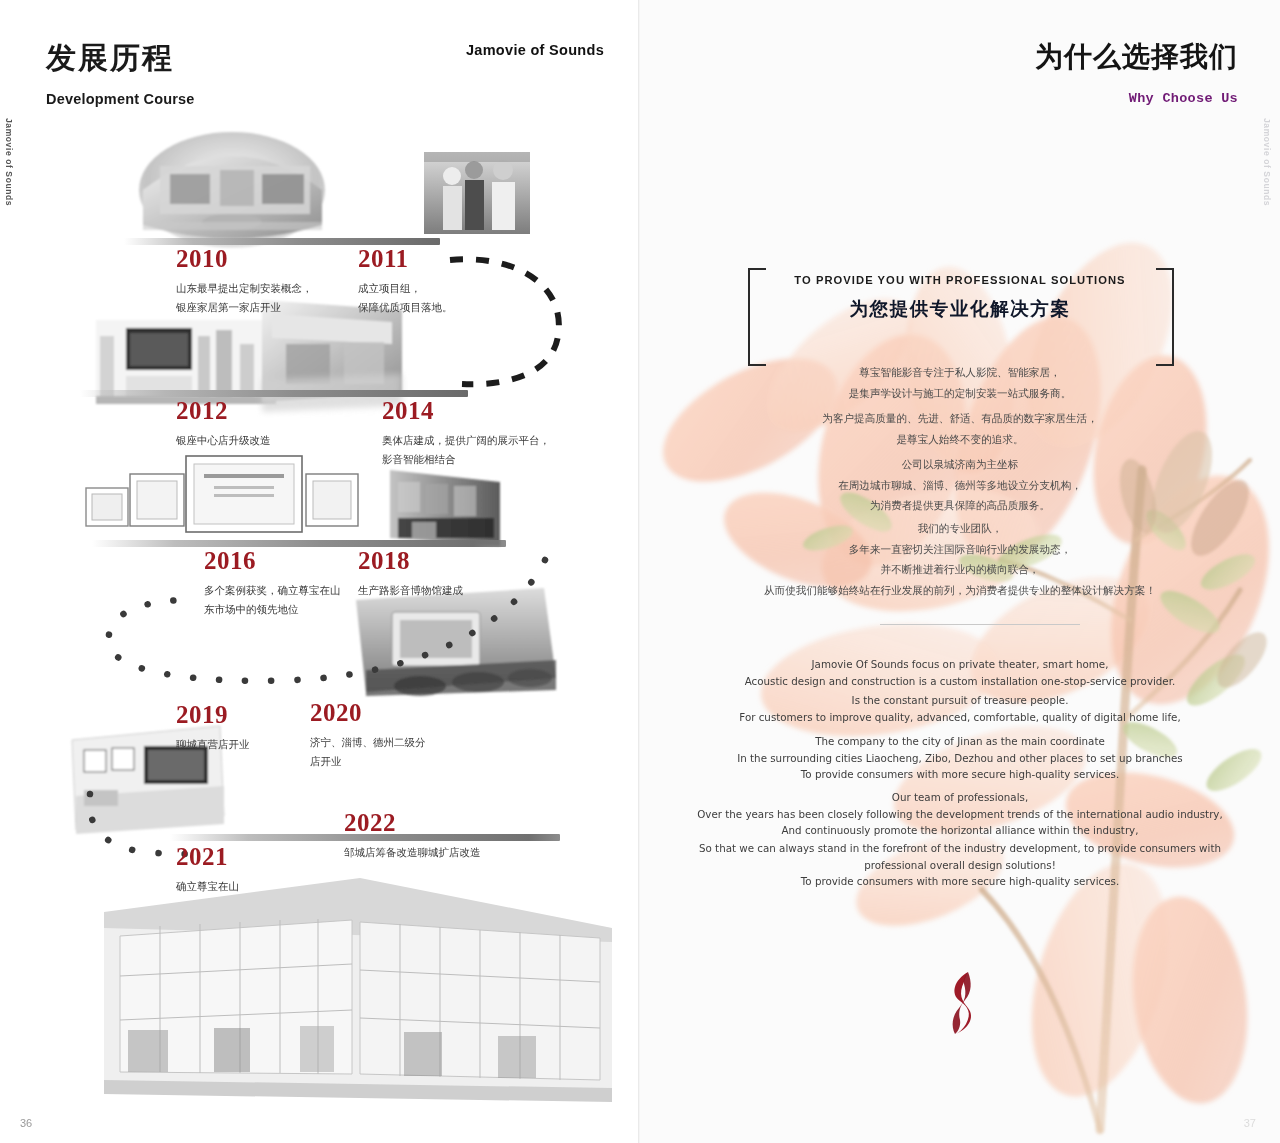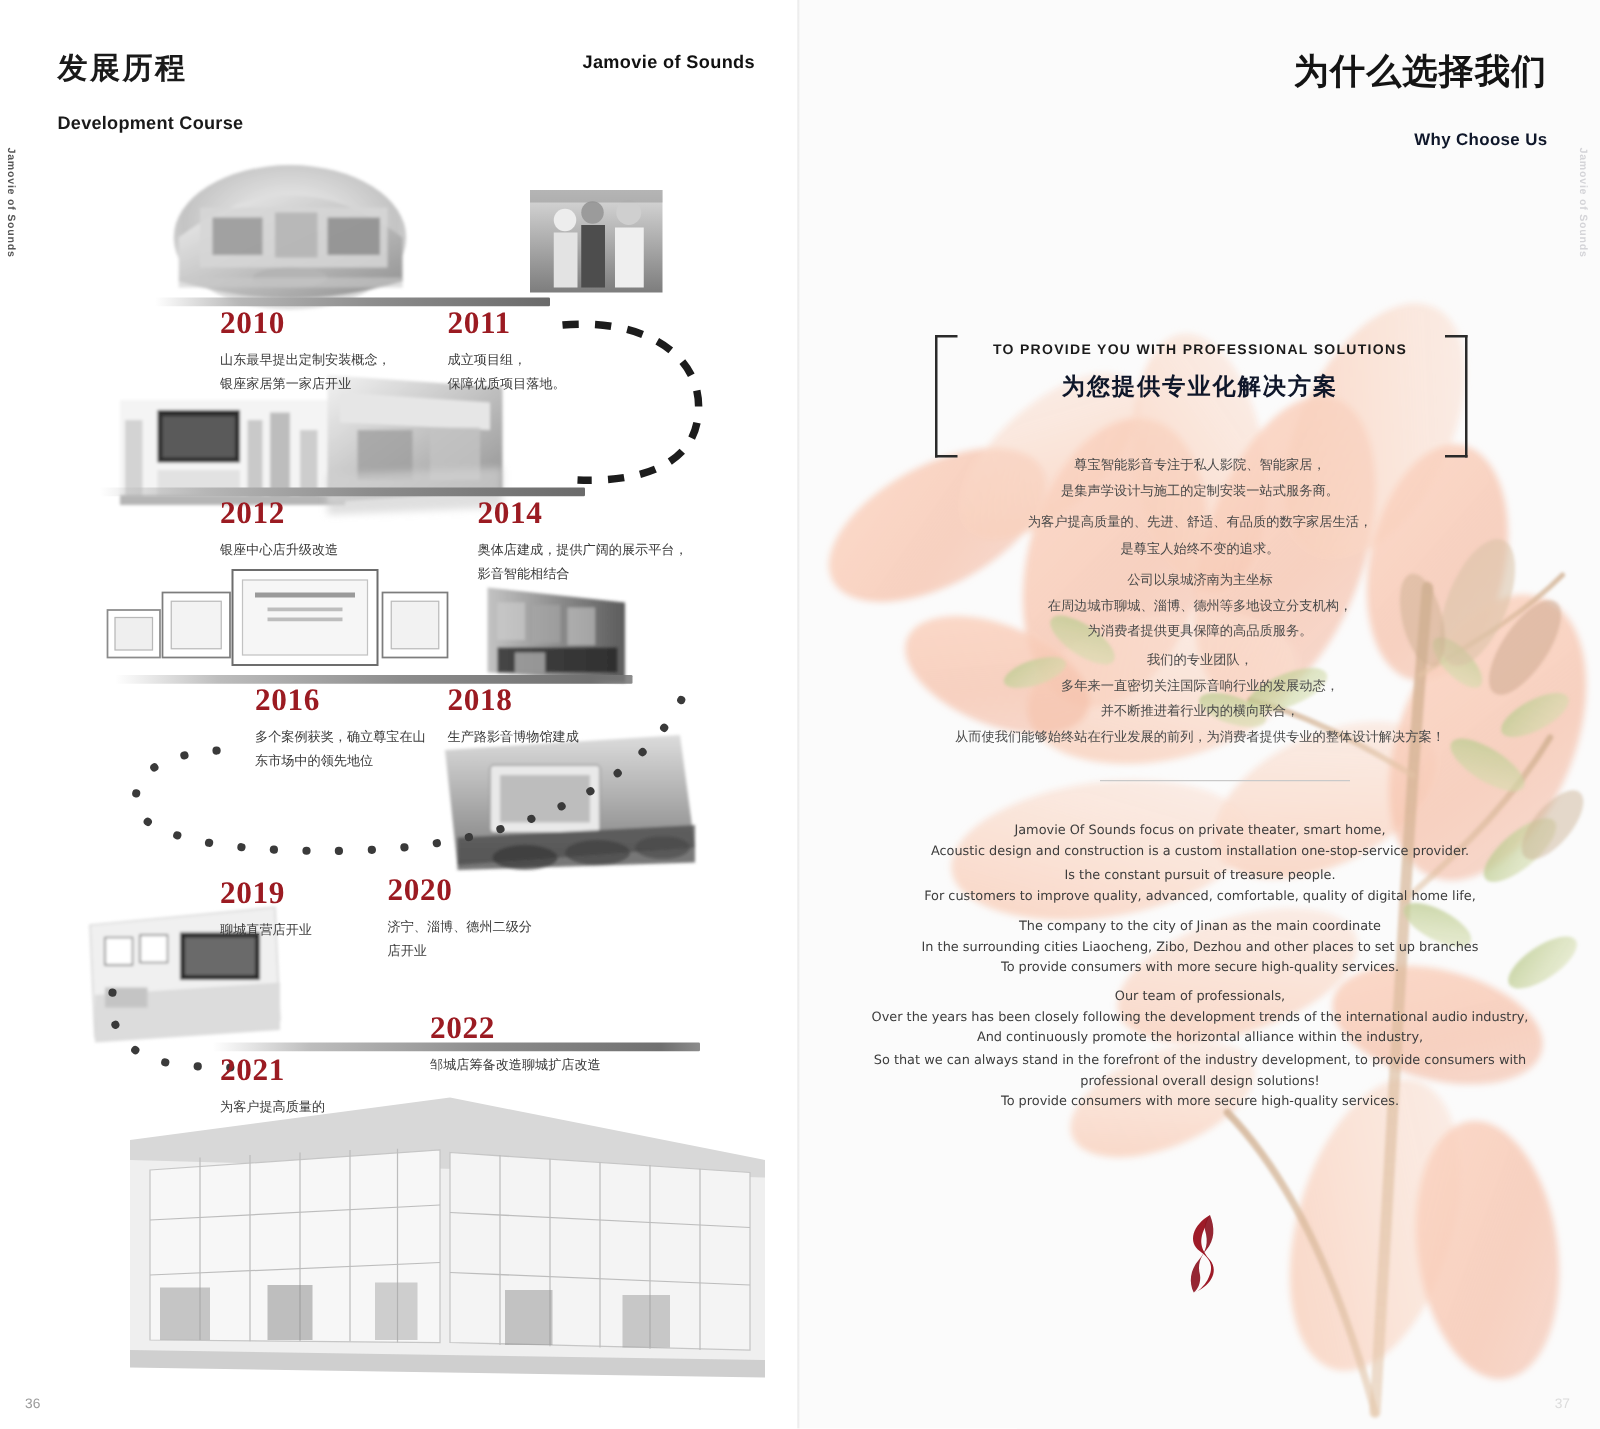--- a/index.html
+++ b/index.html
@@ -15,21 +15,21 @@
   #left-page {
     position: absolute; left: 0; top: 0; width: 640px; height: 1143px;
     background: #ffffff; overflow: hidden;
   }
   #left-page::after{
     content:""; position:absolute; right:0; top:0; width:2px; height:100%;
     background: linear-gradient(to right, rgba(0,0,0,0.10), rgba(0,0,0,0.02));
   }
   .l-title-cn {
     position: absolute; left: 46px; top: 38px;
-    font-size: 24px; font-weight: 800; color: #1a1a1a;
+    font-size: 30px; font-weight: 800; color: #1a1a1a;
     letter-spacing: 2px;
   }
   .l-title-en {
     position: absolute; left: 46px; top: 91px;
     font-size: 14.5px; font-weight: 800; color: #1a1a1a; letter-spacing: .2px;
   }
   .l-brand {
     position: absolute; right: 36px; top: 42px;
     font-size: 14.5px; font-weight: 800; color: #111; letter-spacing: .3px;
   }
@@ -84,22 +84,22 @@
   #right-page {
     position: absolute; left: 640px; top: 0; width: 640px; height: 1143px;
     overflow: hidden;
     background: #fbfbfb;
   }
   .r-title-cn {
     position: absolute; right: 42px; top: 38px;
     font-size: 28px; font-weight: 800; color: #141414; letter-spacing: 1px;
   }
   .r-title-en {
-    position: absolute; right: 42px; top: 104px;
-    font-size: 13.5px; font-weight: 800; color: #0f172a; letter-spacing: .3px;
+    position: absolute; right: 42px; top: 91px;
+    font-size: 13.5px; font-weight: 800; color: #701a75; letter-spacing: .3px; font-family: Liberation Mono, monospace;
   }
 
   .cn-para {
     position: absolute; width: 640px; text-align: center;
     font-size: 10.6px; color: #4a4a4a; line-height: 1.95;
     font-family: "DejaVu Sans","Liberation Sans",sans-serif;
   }
   .en-para {
     position: absolute; width: 640px; text-align: center;
     font-size: 10.3px; color: #3d3d3d; line-height: 1.62;
@@ -334,21 +334,21 @@
       <div class="year">2020</div>
       <div class="ydesc">
         <div>济宁、淄博、德州二级分</div>
         <div>店开业</div>
       </div>
     </div>
 
     <div class="yblock" style="left:176px; top:844px;">
       <div class="year">2021</div>
       <div class="ydesc">
-        <div>为客户提高质量的</div>
+        <div>确立尊宝在山</div>
       </div>
     </div>
 
     <div class="yblock" style="left:344px; top:810px;">
       <div class="year">2022</div>
       <div class="ydesc">
         <div>邹城店筹备改造聊城扩店改造</div>
       </div>
     </div>
 

